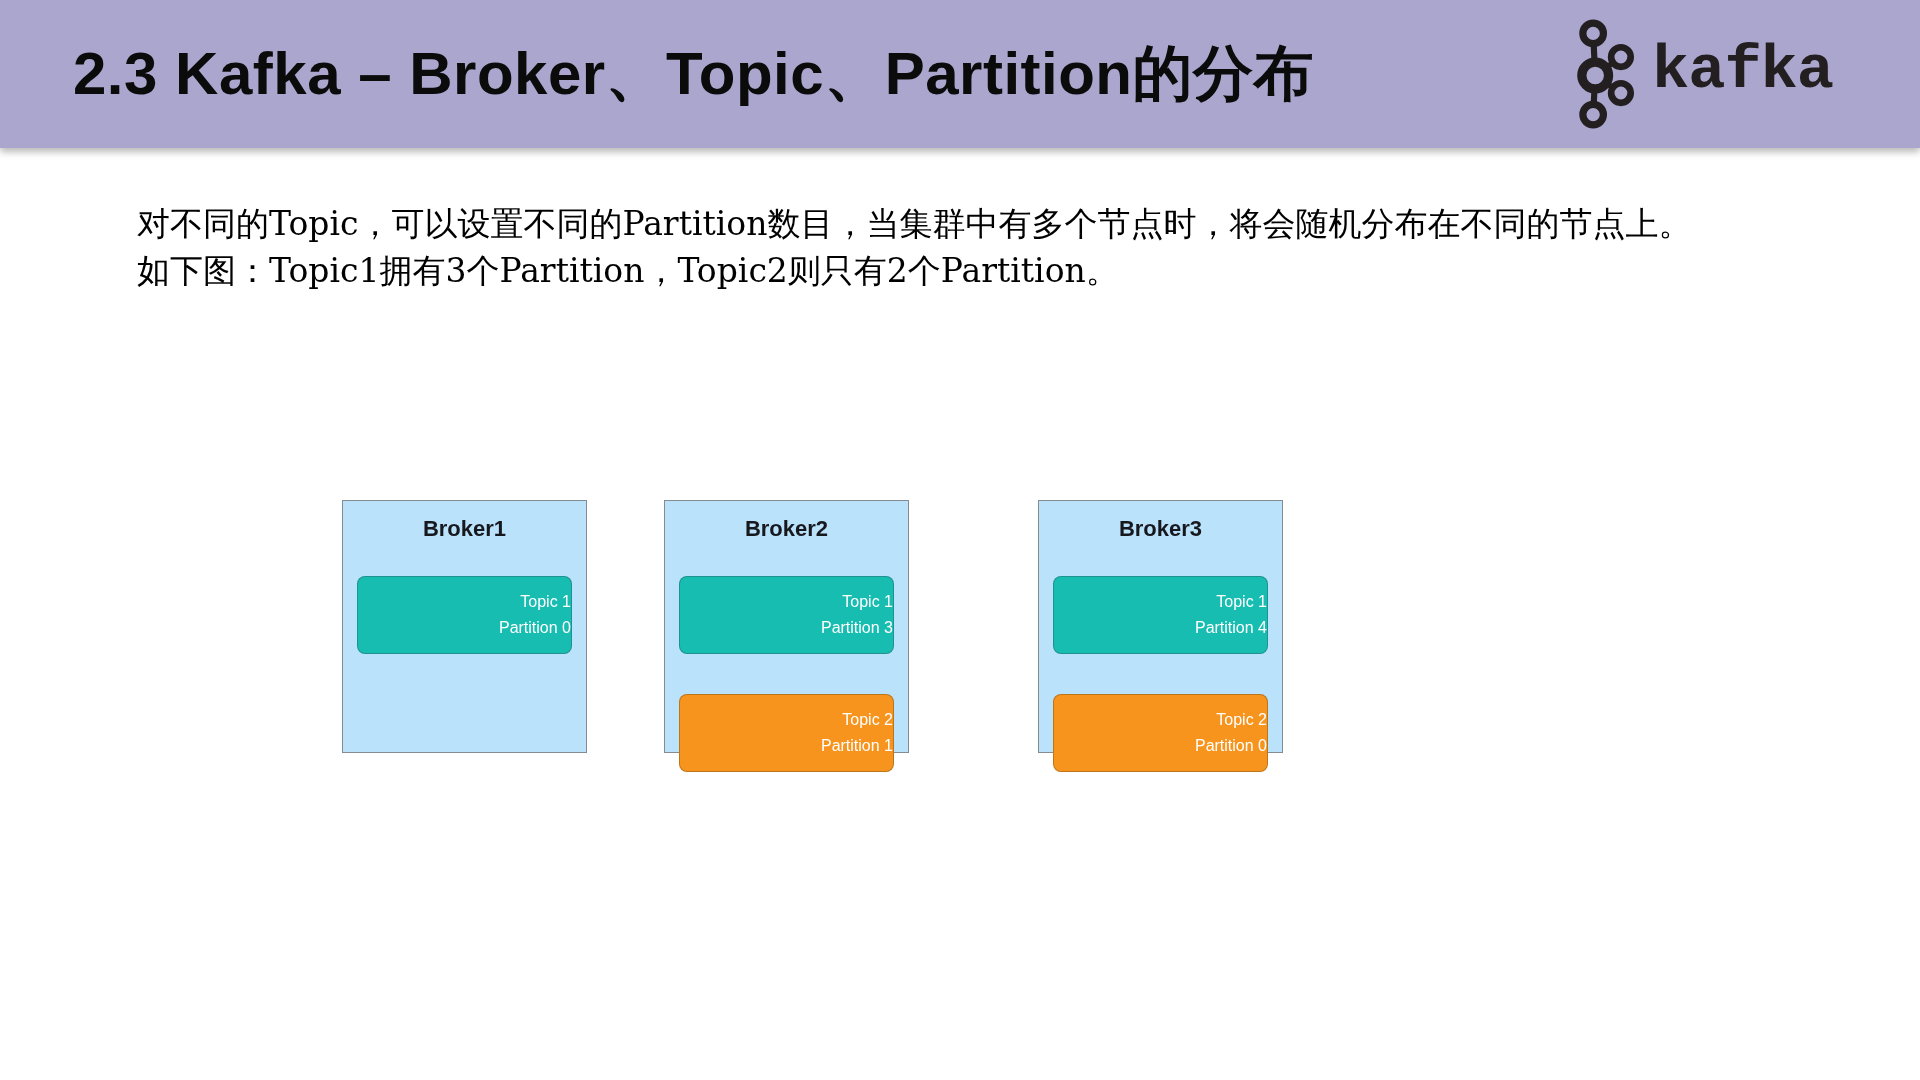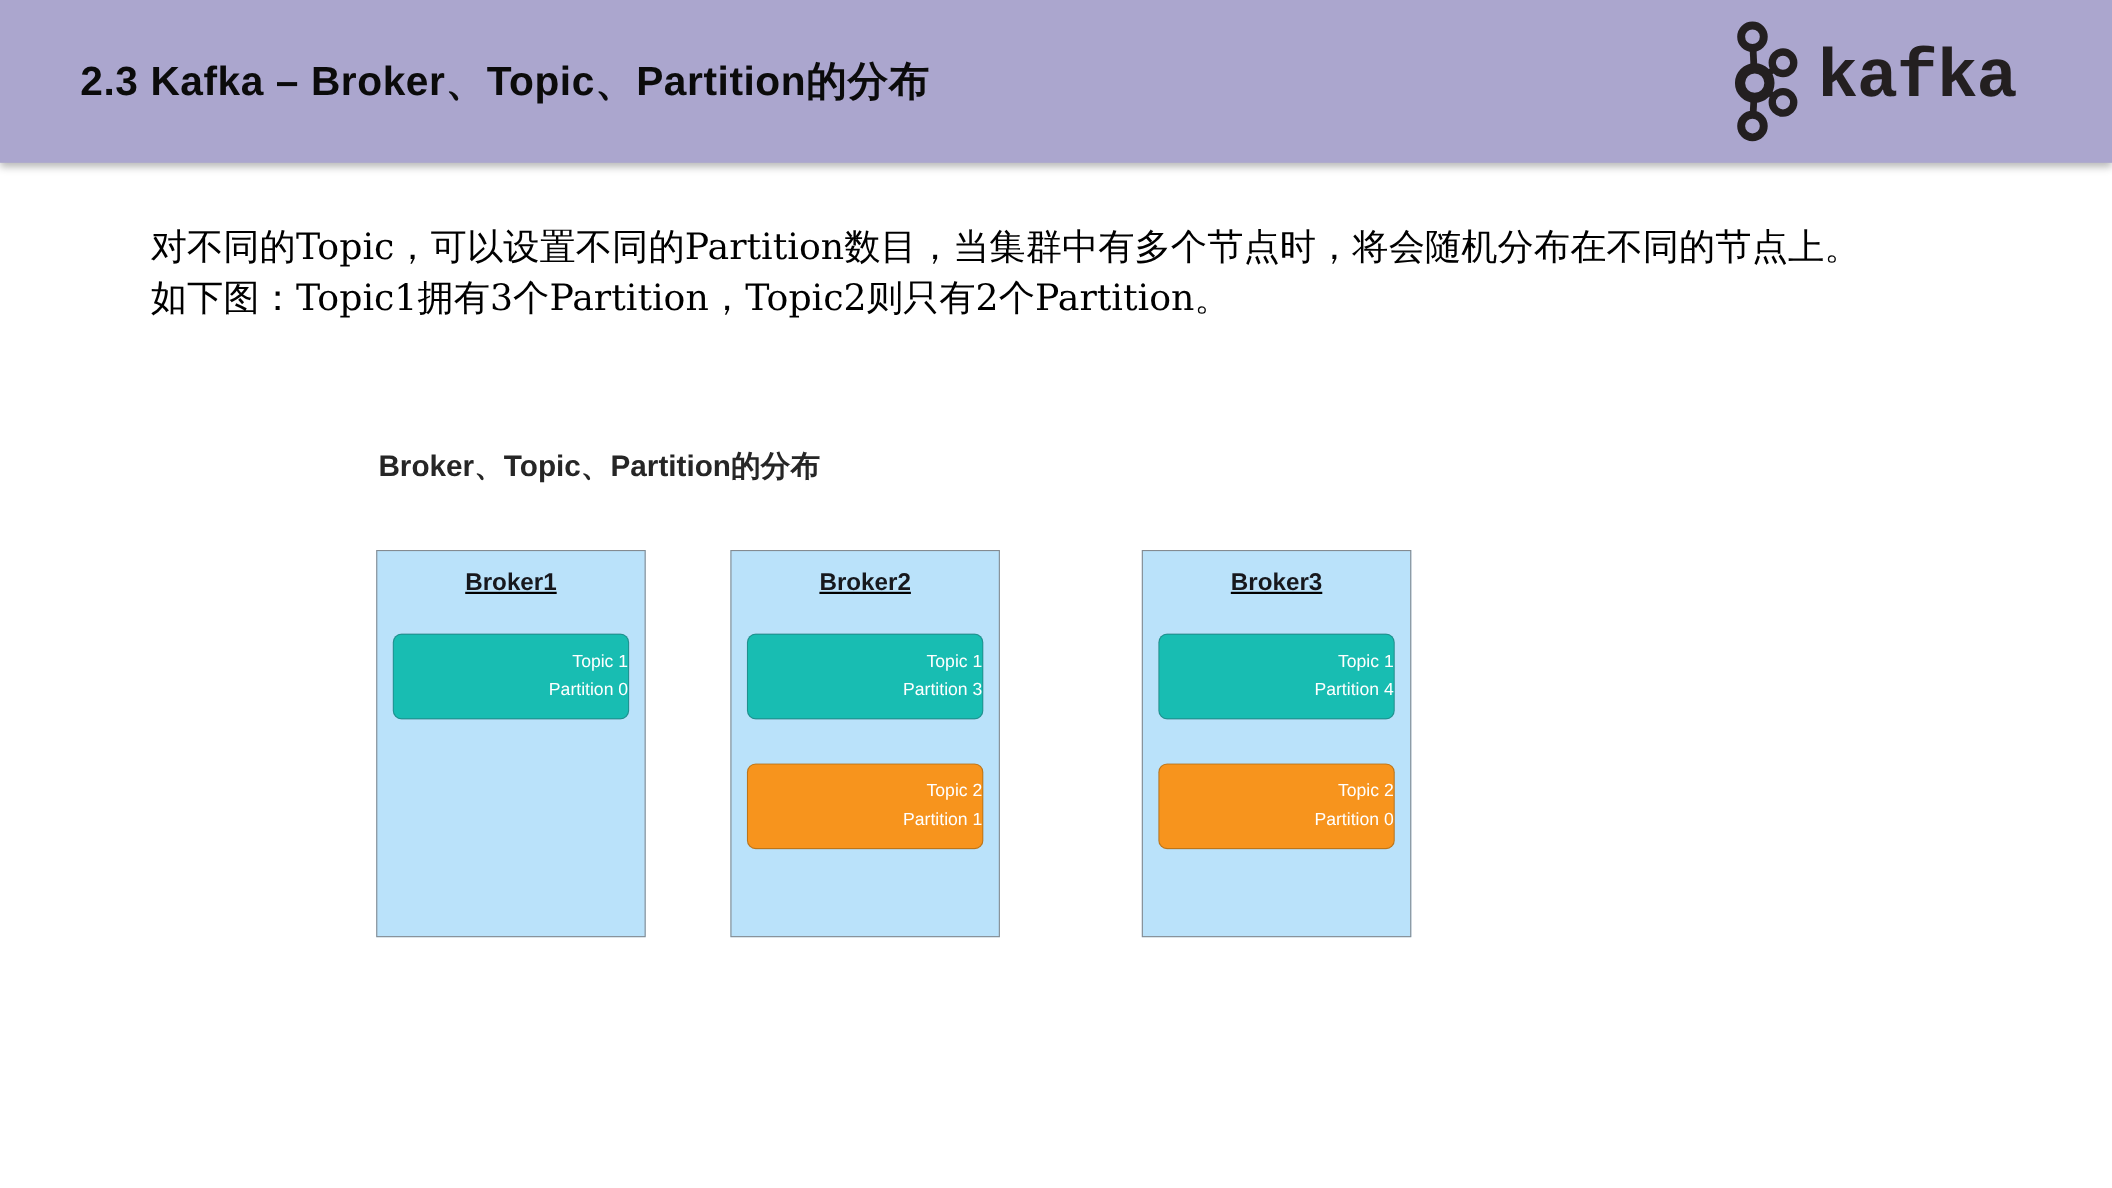--- a/index.html
+++ b/index.html
@@ -11,21 +11,21 @@
 
   
   .header {
     position:absolute; left:0; top:0; width:1920px; height:148px;
     background:var(--header_bg, #aba6ce);
     box-shadow:0 4px 7px rgba(0,0,0,0.28);
   }
   .slide-title {
     position:absolute; left:73px; top:0; height:148px;
     display:flex; align-items:center;
-    font-size:37px; font-weight:700; color:#0b0b0b; letter-spacing:0.5px;
+    font-size:60px; font-weight:700; color:#0b0b0b; letter-spacing:0.5px;
     white-space:nowrap;
   }
   .logo {
     position:absolute; left:1576px; top:10px; height:128px;
     display:flex; align-items:center; gap:16px;
   }
   .logo svg { display:block; }
   .logo-text {
     font-family:Liberation Mono, monospace;
     font-size:62px; font-weight:600; letter-spacing:-1px;
@@ -40,25 +40,24 @@
     font-size:33px; line-height:47px; color:#000;
   }
   .intro p { margin:0; }
 
   
   .diagram-caption {
     position:absolute; left:344px; top:406px;
     font-size:27px; font-weight:700; color:#262626; white-space:nowrap;
   }
   .broker {
-    position:absolute; top:500px; width:245px; height:352px;
+    position:absolute; top:500px; width:245px; height:253px;
     background:var(--broker_bg, #bae2fa);
     border:1px solid var(--broker_border, #848b91);
     box-sizing:border-box;
-    text-decoration:underline;
   }
   .broker-b1 { left:342px; }
   .broker-b2 { left:664px; }
   .broker-b3 { left:1038px; }
   .broker-name {
     text-align:center; margin-top:15px;
     font-size:22px; font-weight:700; color:#17181d;
   }
   .part {
     position:absolute; left:14px; width:215px; height:78px;
@@ -97,21 +96,20 @@
       </span>
       <span class="logo-text">kafka</span>
     </div>
   </div>
 
   <div class="intro">
     <p>对不同的Topic，可以设置不同的Partition数目，当集群中有多个节点时，将会随机分布在不同的节点上。</p>
     <p>如下图：Topic1拥有3个Partition，Topic2则只有2个Partition。</p>
   </div>
 
-  <div class="diagram-caption">Broker、Topic、Partition的分布</div>
 
   <div class="broker broker-b1">
     <div class="broker-name">Broker1</div>
     <div class="part part-top topic1">
       <span>Topic 1</span>
       <span>Partition 0</span>
     </div>
   </div>
 
   <div class="broker broker-b2">

